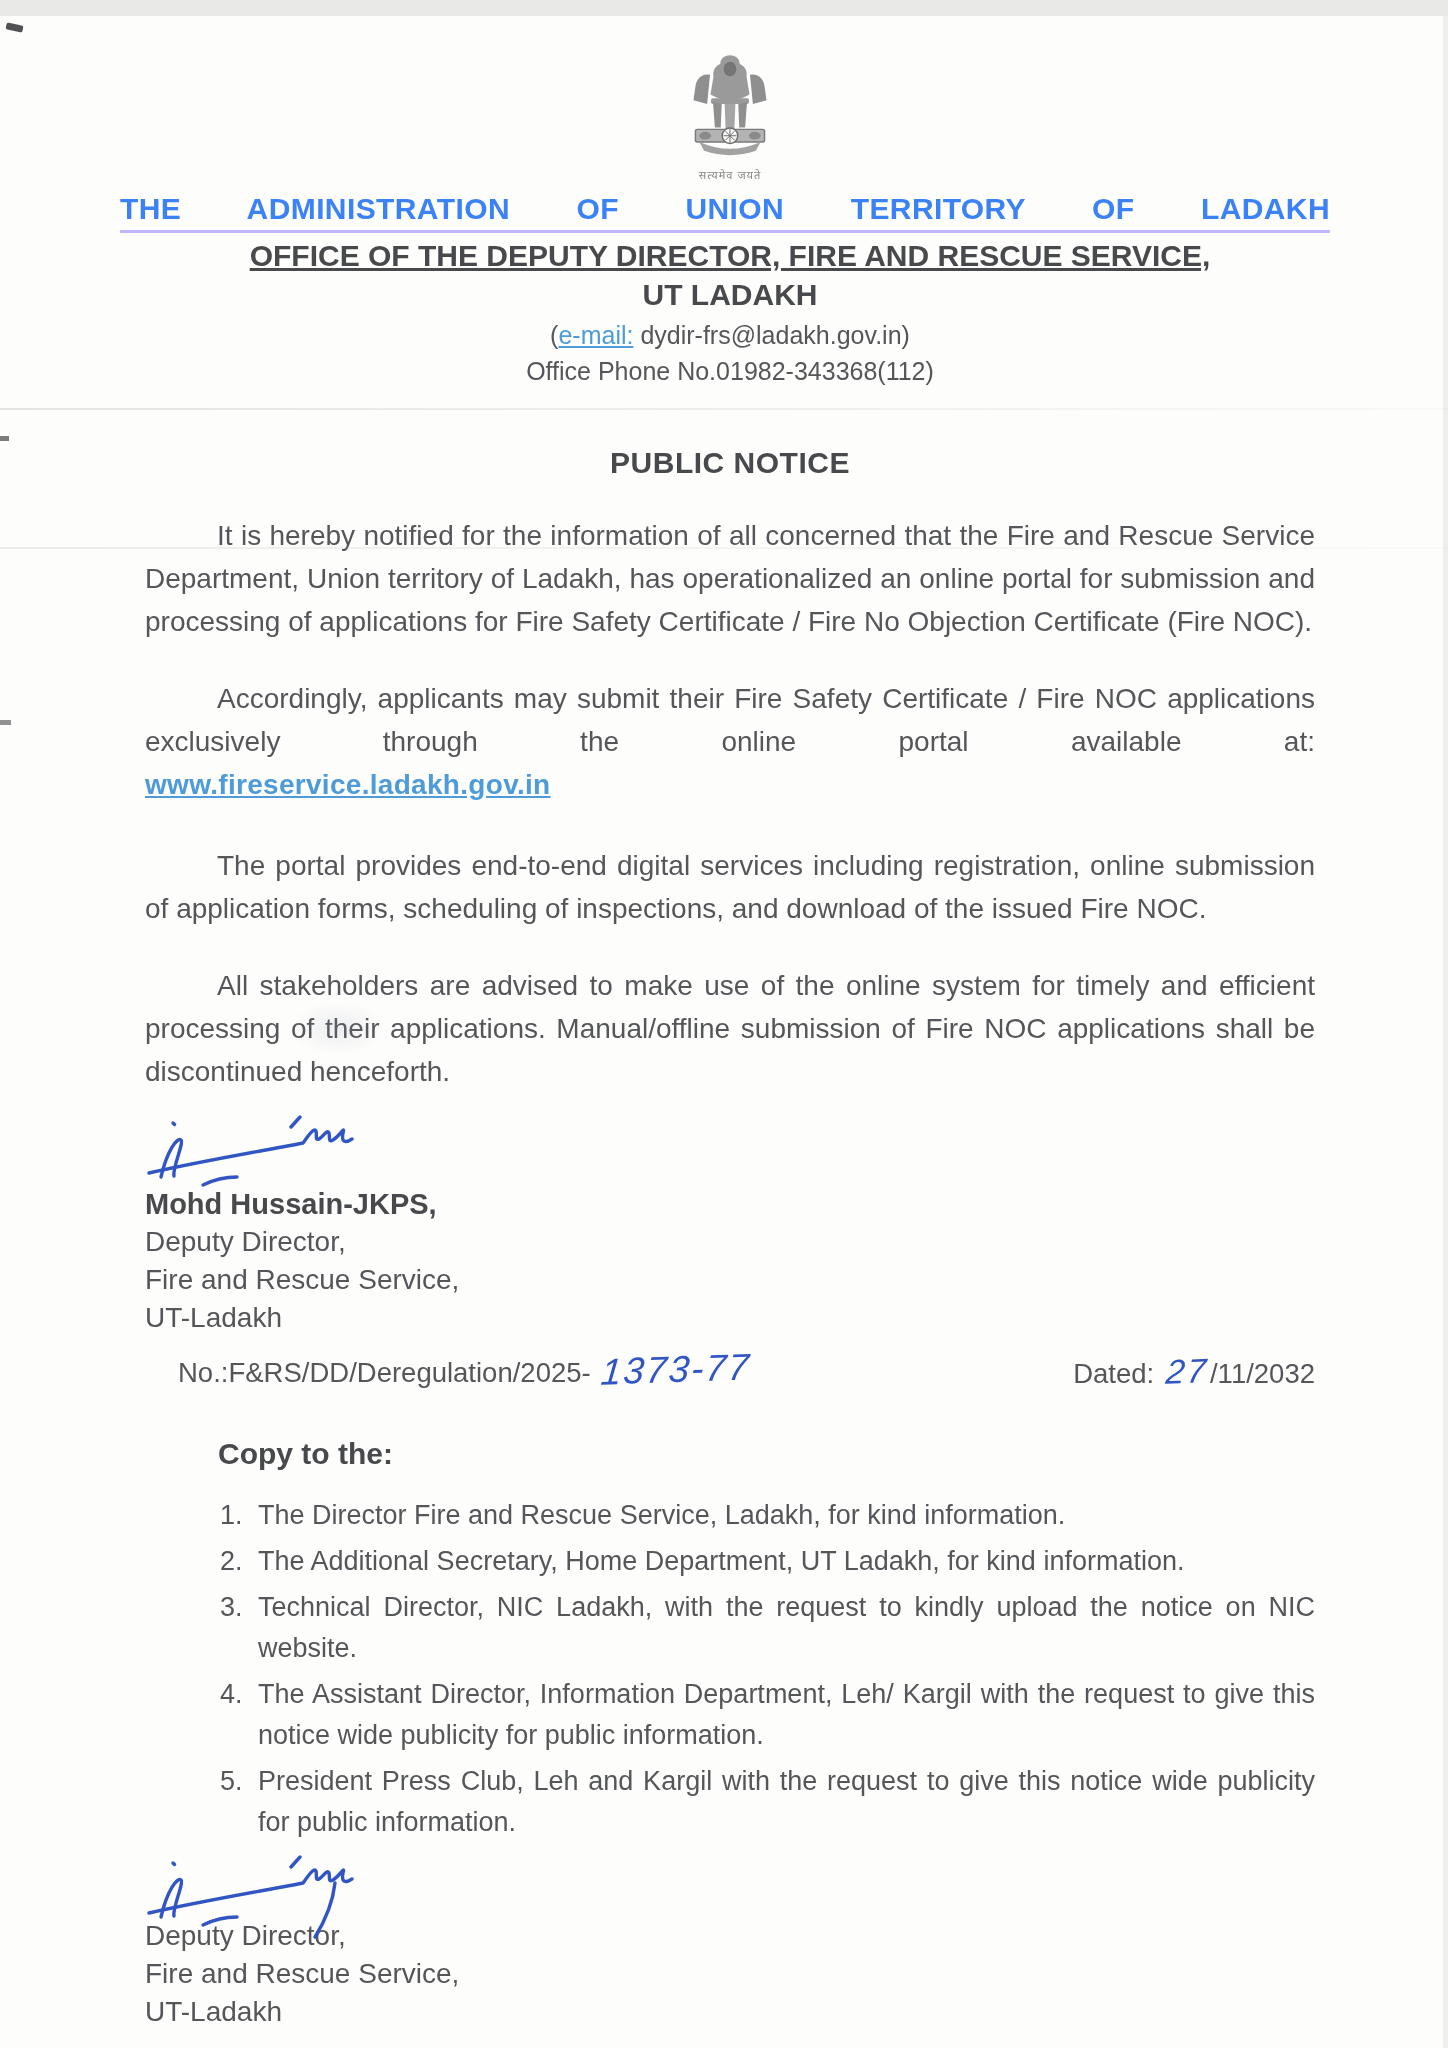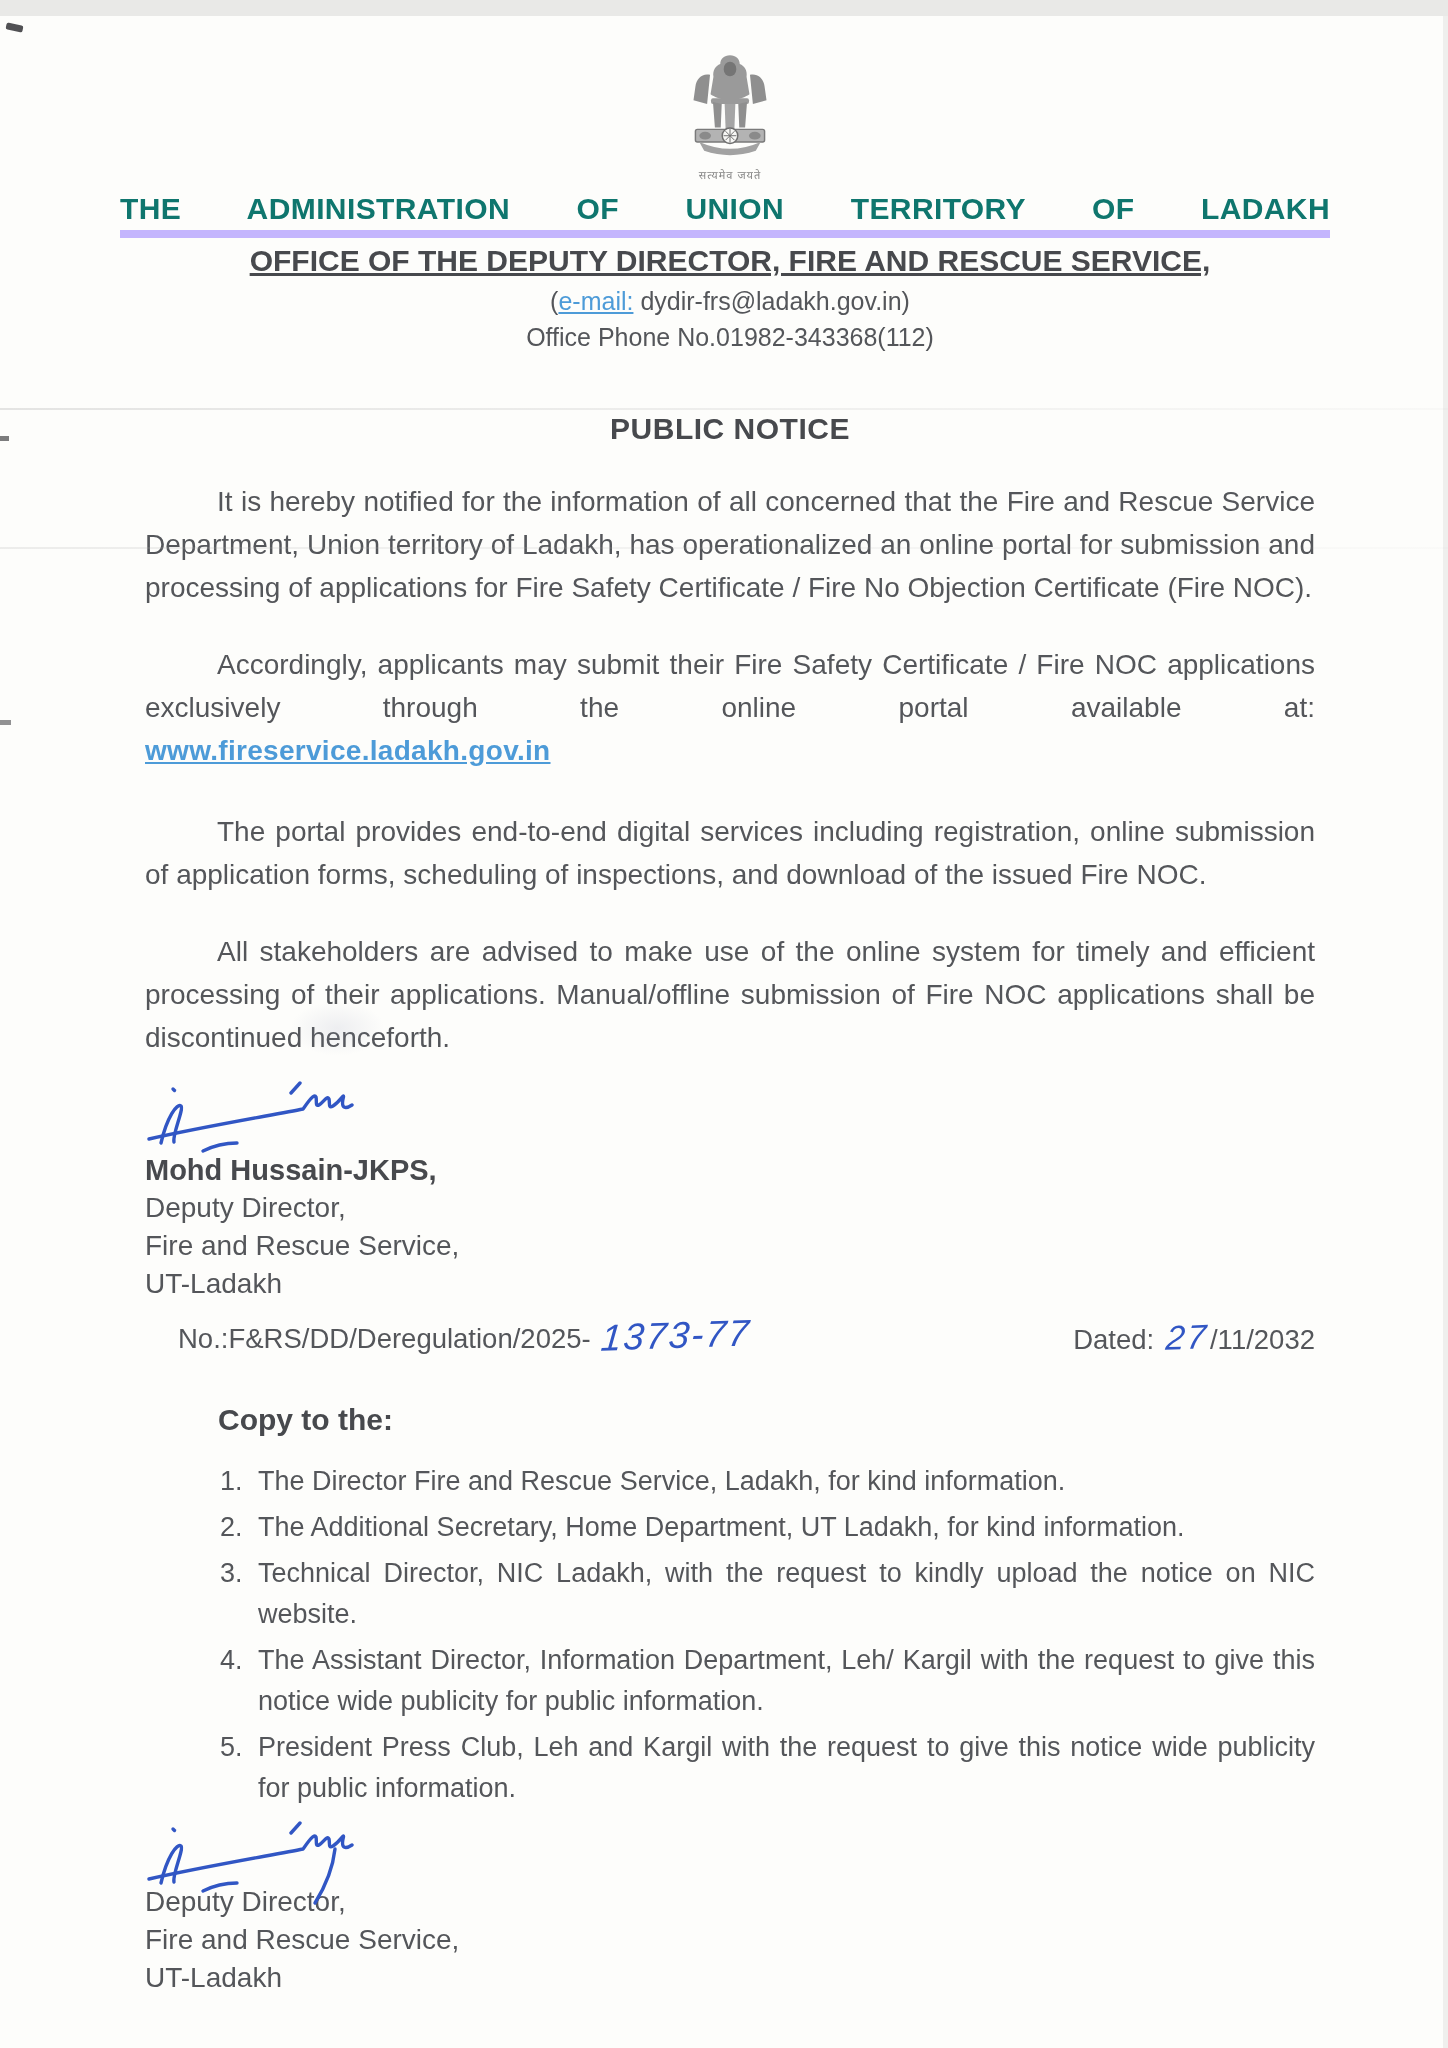--- a/index.html
+++ b/index.html
@@ -7,23 +7,23 @@
     position:relative; width:1448px; height:2048px; margin:16px auto;
     background:#fdfdfb; overflow:hidden;
     font-family:"Liberation Sans", sans-serif; color:#54565a;
   }
   .content{padding:0 133px 0 145px;}
 
   
   .emblem-wrap{margin-top:34px; text-align:center;}
   .motto{font-size:11px; color:#6e6e6e; letter-spacing:1px; margin-top:1px; opacity:.85;}
   .title1{
-    font-weight:bold; font-size:30px; color:#0f766e; letter-spacing:.4px;
+    font-weight:bold; font-size:30px; color:#3b82f6; letter-spacing:.4px;
     text-align:justify; text-align-last:justify;
-    border-bottom:8px solid #c4b5fd; padding-bottom:4px;
+    border-bottom:3px solid #c4b5fd; padding-bottom:4px;
     margin:10px -15px 0 -25px;
   }
   .title2{font-weight:bold; font-size:30px; color:#47494d; text-align:center; margin-top:6px;text-decoration:underline;}
   .title3{font-weight:bold; font-size:30px; color:#47494d; text-align:center; margin-top:5px;}
   .contact{text-align:center; font-size:25px; margin-top:9px;}
   .contact .blue{color:#4d9bd8; text-decoration:underline;}
   .phone{text-align:center; font-size:25px; margin-top:7px;}
 
   
   .notice-heading{font-weight:bold; font-size:30px; color:#47494d; text-align:center; margin-top:60px; letter-spacing:.5px;}
@@ -93,20 +93,21 @@
           <ellipse cx="32" cy="86.5" rx="6" ry="4" fill="#8a8a8a"></ellipse>
           <ellipse cx="83" cy="86.5" rx="6" ry="4" fill="#8a8a8a"></ellipse>
           <path d="M26,93 q31.5,14 63,0 l-5,9 q-26.5,9 -53,0 z" fill="#a2a2a2"></path>
         </g>
       </svg>
       <div class="motto">सत्यमेव जयते</div>
     </div>
 
     <div class="title1">THE ADMINISTRATION OF UNION TERRITORY OF LADAKH</div>
     <div class="title2">OFFICE OF THE DEPUTY DIRECTOR, FIRE AND RESCUE SERVICE,</div>
+    <div class="title3">UT LADAKH</div>
     <div class="contact">
       <span>(</span><span class="blue">e-mail:</span>
       <span>dydir-frs@ladakh.gov.in</span><span>)</span>
     </div>
     <div class="phone">Office Phone No.01982-343368(112)</div>
 
     <div class="notice-heading">PUBLIC NOTICE</div>
 
     <div class="para">It is hereby notified for the information of all concerned that the Fire and Rescue Service Department, Union territory of Ladakh, has operationalized an online portal for submission and processing of applications for Fire Safety Certificate / Fire No Objection Certificate (Fire NOC).</div>
 

